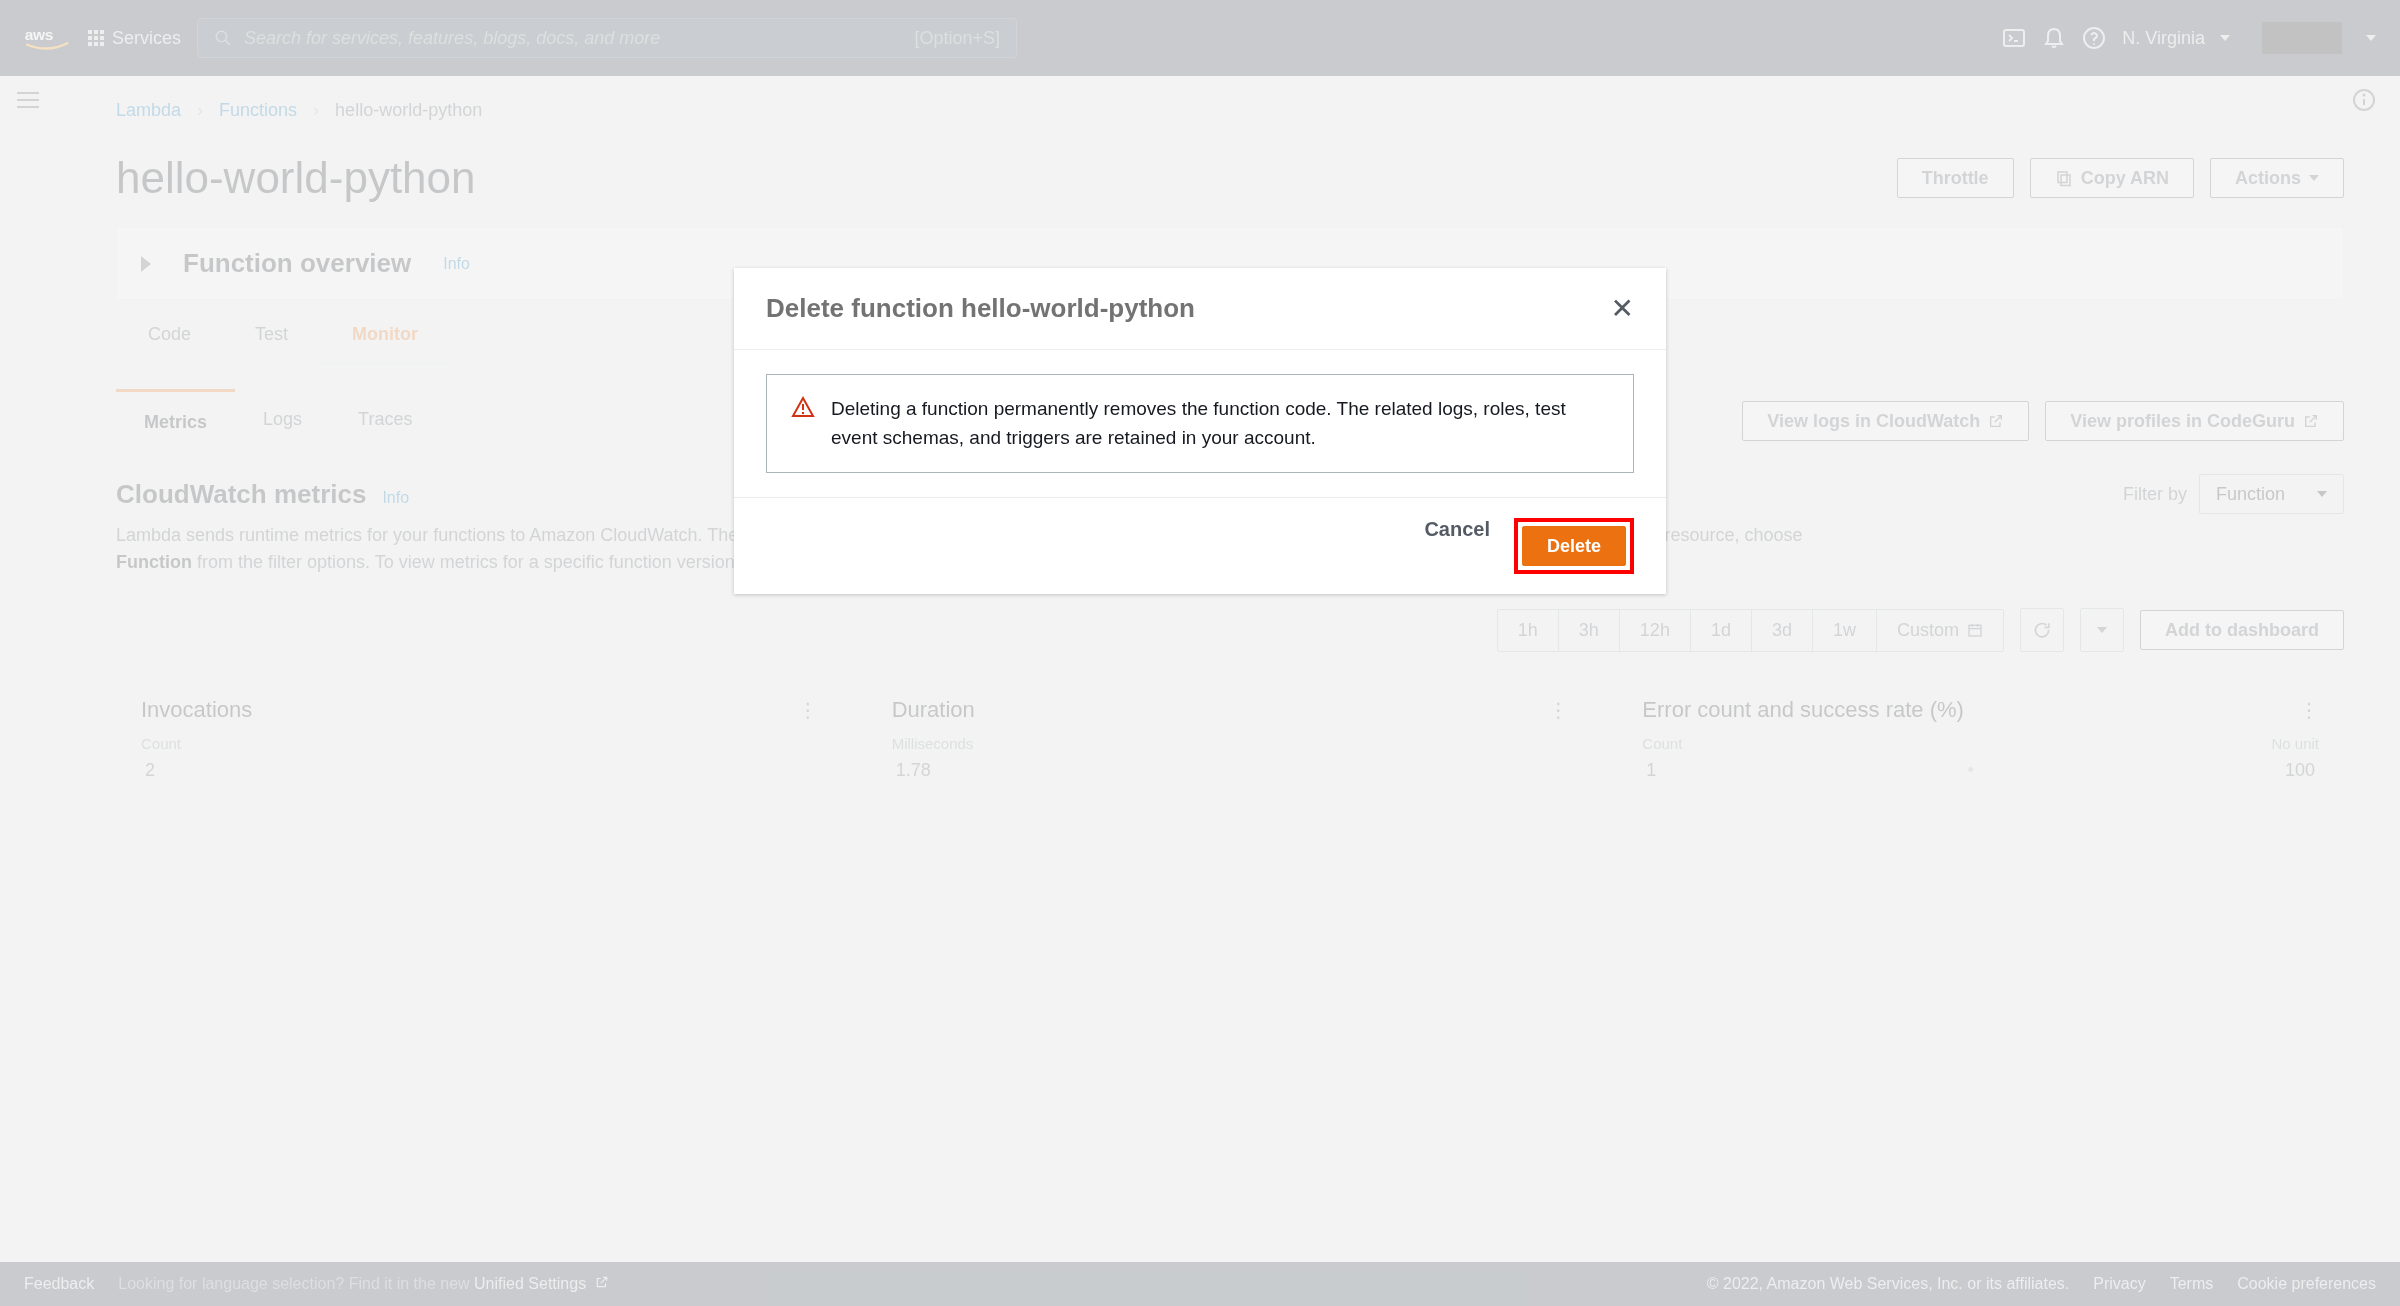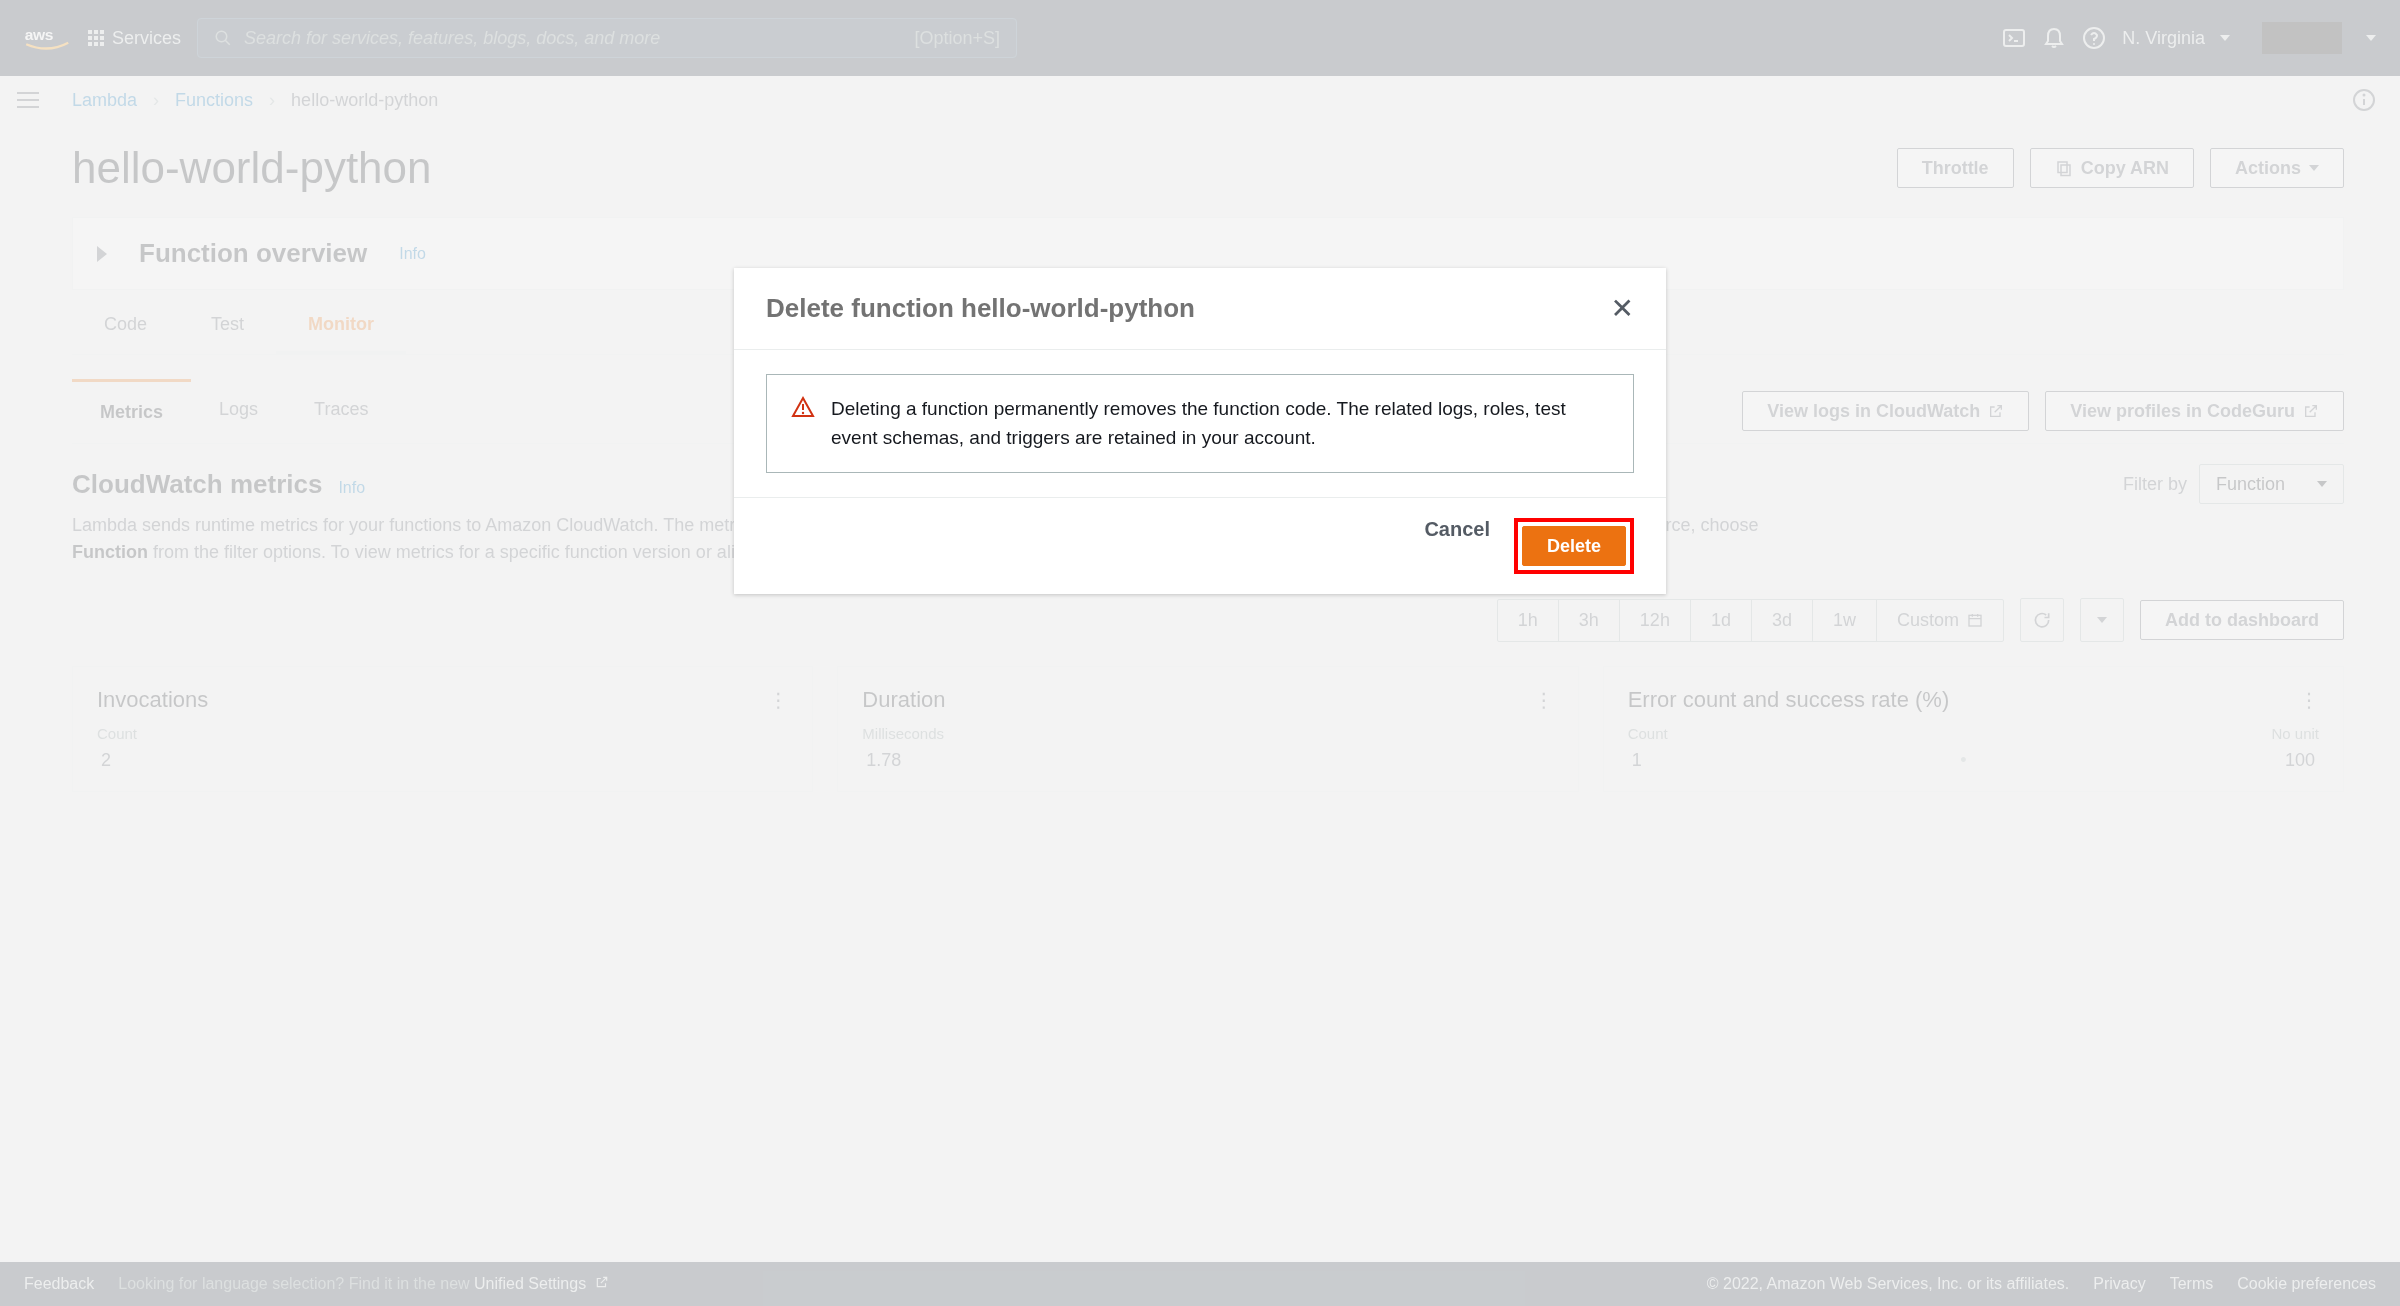--- a/index.html
+++ b/index.html
@@ -25,21 +25,21 @@
 
 
 .side-toggle { position: absolute; top: 80px; left: 8px; width: 40px; height: 40px; display: flex; align-items: center; justify-content: center; cursor: pointer; }
 .hamburger { display: flex; flex-direction: column; gap: 5px; }
 .hamburger span { width: 22px; height: 2px; background: #545b64; }
 
 
 .info-side { position: absolute; top: 80px; right: 16px; width: 40px; height: 40px; display: flex; align-items: center; justify-content: center; cursor: pointer; }
 
 
-.main { margin-left: 72px; margin-right: 56px; padding-top: 14px; }
+.main { margin-left: 116px; margin-right: 56px; padding-top: 24px; }
 .breadcrumb { display: flex; align-items: center; gap: 16px; font-size: 18px; color: #0073bb; margin-bottom: 32px; }
 .breadcrumb a { color: #0073bb; text-decoration: none; cursor: pointer; }
 .breadcrumb .sep { color: #aab7b8; }
 .breadcrumb .current { color: #545b64; }
 
 .page-header { display: flex; align-items: center; justify-content: space-between; margin-bottom: 24px; }
 .page-title { font-size: 44px; font-weight: 400; color: #16191f; }
 .page-actions { display: flex; gap: 16px; }
 .btn { height: 40px; padding: 0 24px; border: 1px solid #545b64; background: #fff; border-radius: 2px; font-size: 18px; font-weight: bold; color: #545b64; cursor: pointer; display: inline-flex; align-items: center; gap: 8px; }
 .btn.primary { background: #ec7211; border-color: #ec7211; color: #fff; }

